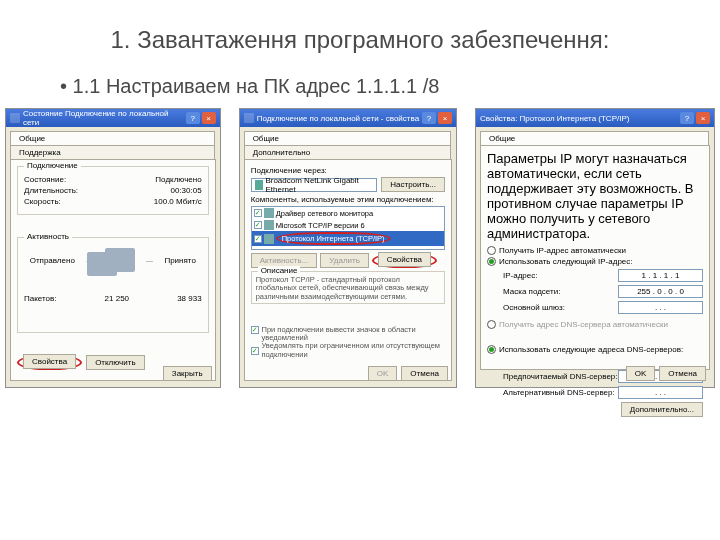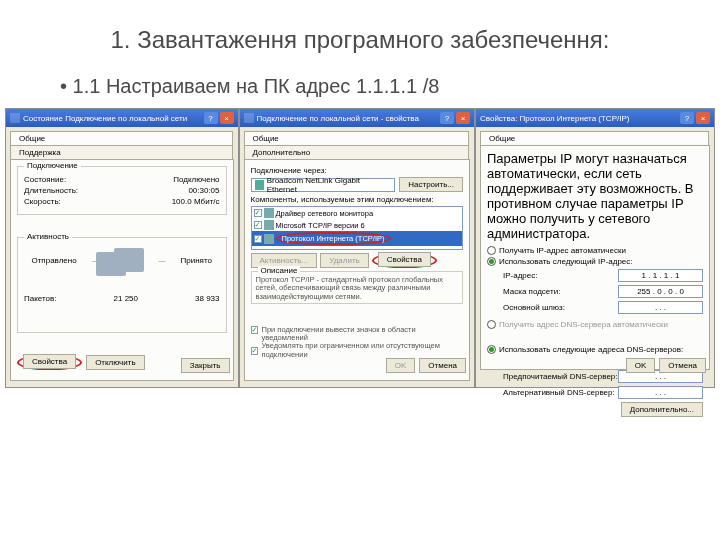--- a/index.html
+++ b/index.html
@@ -1,21 +1,21 @@
 <!DOCTYPE html>
 <html><head>
 <meta charset="utf-8">
 <style>
   * { box-sizing: border-box; margin: 0; padding: 0; }
   body { width: 720px; height: 540px; background: #fff; font-family: Arial, sans-serif; color: #333; }
   .slide { padding: 24px 40px 0 40px; }
   h1 { font-size: 24px; font-weight: 400; text-align: center; color: #4a4a4a; margin-bottom: 20px; line-height: 1.3; }
   .bullet { font-size: 20px; color: #4a4a4a; margin-left: 20px; margin-bottom: 10px; }
   .bullet::before { content: "• "; }
-  .dialogs { display: flex; gap: 0; padding: 0 5px; }
+  .dialogs { display: flex; gap: 18px; padding: 0 5px; }
   .dialog { background: #ece9d8; border: 1px solid #8e8e8e; font-size: 8px; font-family: "Tahoma", sans-serif; color: #000; position: relative; }
   .d1 { width: 235px; height: 280px; }
   .d2 { width: 238px; height: 280px; }
   .d3 { width: 240px; height: 280px; }
   .titlebar { height: 18px; background: linear-gradient(#4a7ce0,#2a5cc0); color: #fff; display: flex; align-items: center; padding: 0 4px; font-size: 8px; }
   .titlebar .spacer { flex: 1; }
   .tb-icon { width: 10px; height: 10px; background: #fff3; margin-right: 3px; border-radius: 1px; display: inline-flex; align-items: center; justify-content: center; font-size: 7px; }
   .close-x { width: 14px; height: 12px; background: #e06040; color: #fff; display: flex; align-items: center; justify-content: center; border-radius: 2px; font-size: 8px; cursor: pointer; }
   .help-q { width: 14px; height: 12px; background: #5a8ae0; color: #fff; display: flex; align-items: center; justify-content: center; border-radius: 2px; margin-right: 2px; font-size: 8px; cursor: pointer;}
   .tabs { display: flex; padding: 4px 4px 0 4px; flex-direction: column; }
@@ -26,21 +26,21 @@
   .d2 .panel { height: 222px; }
   .d3 .panel { height: 225px; }
   .group { border: 1px solid #d0ccc0; padding: 6px 6px; margin-bottom: 22px; position: relative; }
   .group-title { position: absolute; top: -6px; left: 6px; background: #fcfcfa; padding: 0 3px; font-size: 8px; }
   .row { display: flex; justify-content: space-between; margin: 2px 0; font-size: 8px; }
   .activity { display: flex; justify-content: space-around; align-items: center; padding: 4px 0; }
   .computers-icon { width: 30px; height: 24px; background: #a0b0c0; border-radius: 2px; position: relative; }
   .computers-icon::after { content:""; position:absolute; width: 30px; height: 24px; background:#a0b0c0; left: -18px; top: 4px; border-radius:2px; }
   .btn { background: #ece9d8; border: 1px solid #aca899; padding: 2px 8px; font-size: 8px; cursor: pointer; }
   .btn.disabled { color: #999; }
-  .bottom-btns { position: absolute; bottom: 14px; right: 8px; display: flex; gap: 4px; }
+  .bottom-btns { position: absolute; bottom: 6px; right: 8px; display: flex; gap: 4px; }
   .circ-red { border: 2px solid #d02020; border-radius: 50%/60%; padding: 0px 4px; display:inline-block;}
   .listbox { border: 1px solid #7f9db9; background: #fff; height: 44px; overflow: hidden; margin: 2px 0; }
   .listbox .item { padding: 1px 2px; display: flex; align-items: center; gap: 2px; font-size: 7.5px; }
   .listbox .item.sel { background: #316ac5; color: #fff; }
   .chk { width: 8px; height: 8px; border: 1px solid #7f9db9; background: #fff; display: inline-flex; align-items:center; justify-content:center; font-size:7px; color:#21a121; }
   .mini-icon { width:10px; height:10px; background:#7aa; display:inline-block; }
   .desc { font-size: 7.5px; color: #555; line-height: 1.1; }
   .radio { width:9px; height:9px; border:1px solid #555; border-radius:50%; display:inline-flex; align-items:center; justify-content:center; margin-right:3px; }
   .radio.on::after { content:""; width:5px; height:5px; background:#21a121; border-radius:50%; display:block;}
   .ip-row { display:flex; align-items:center; margin: 3px 0 3px 16px; font-size:8px;}

